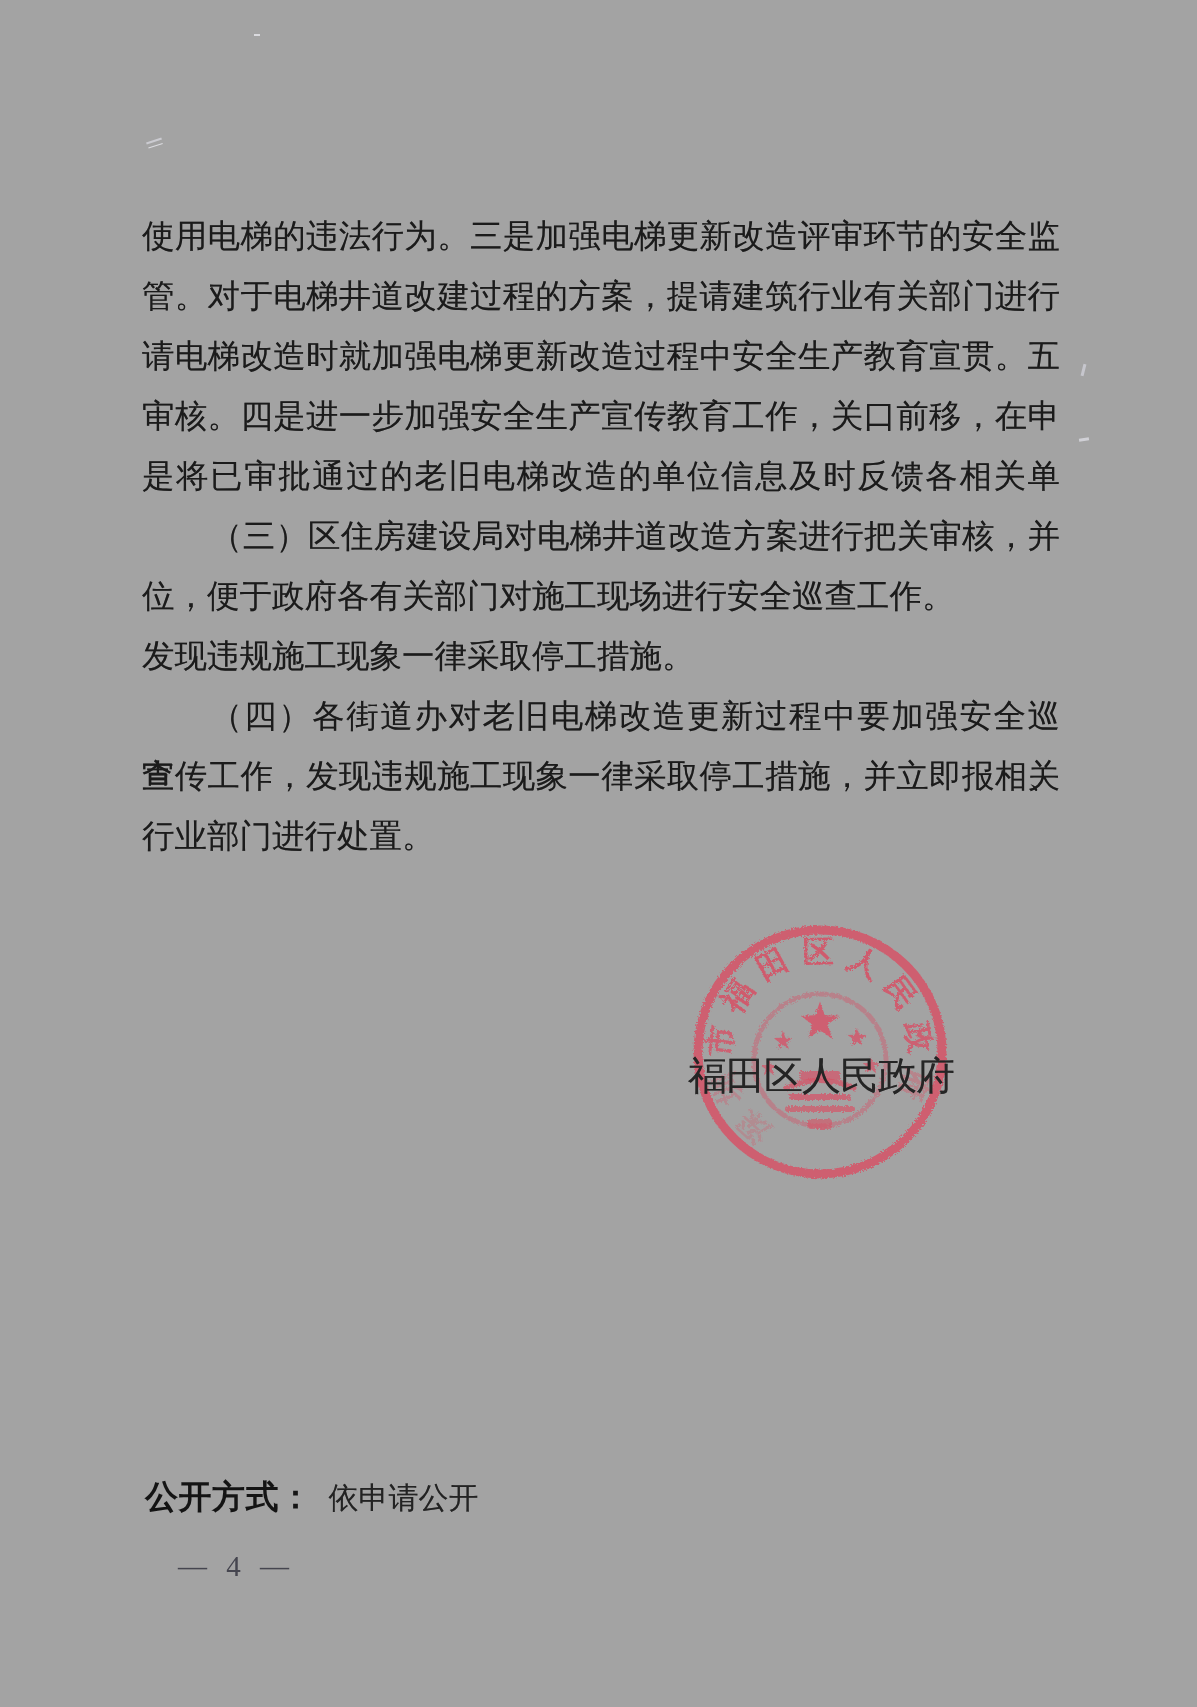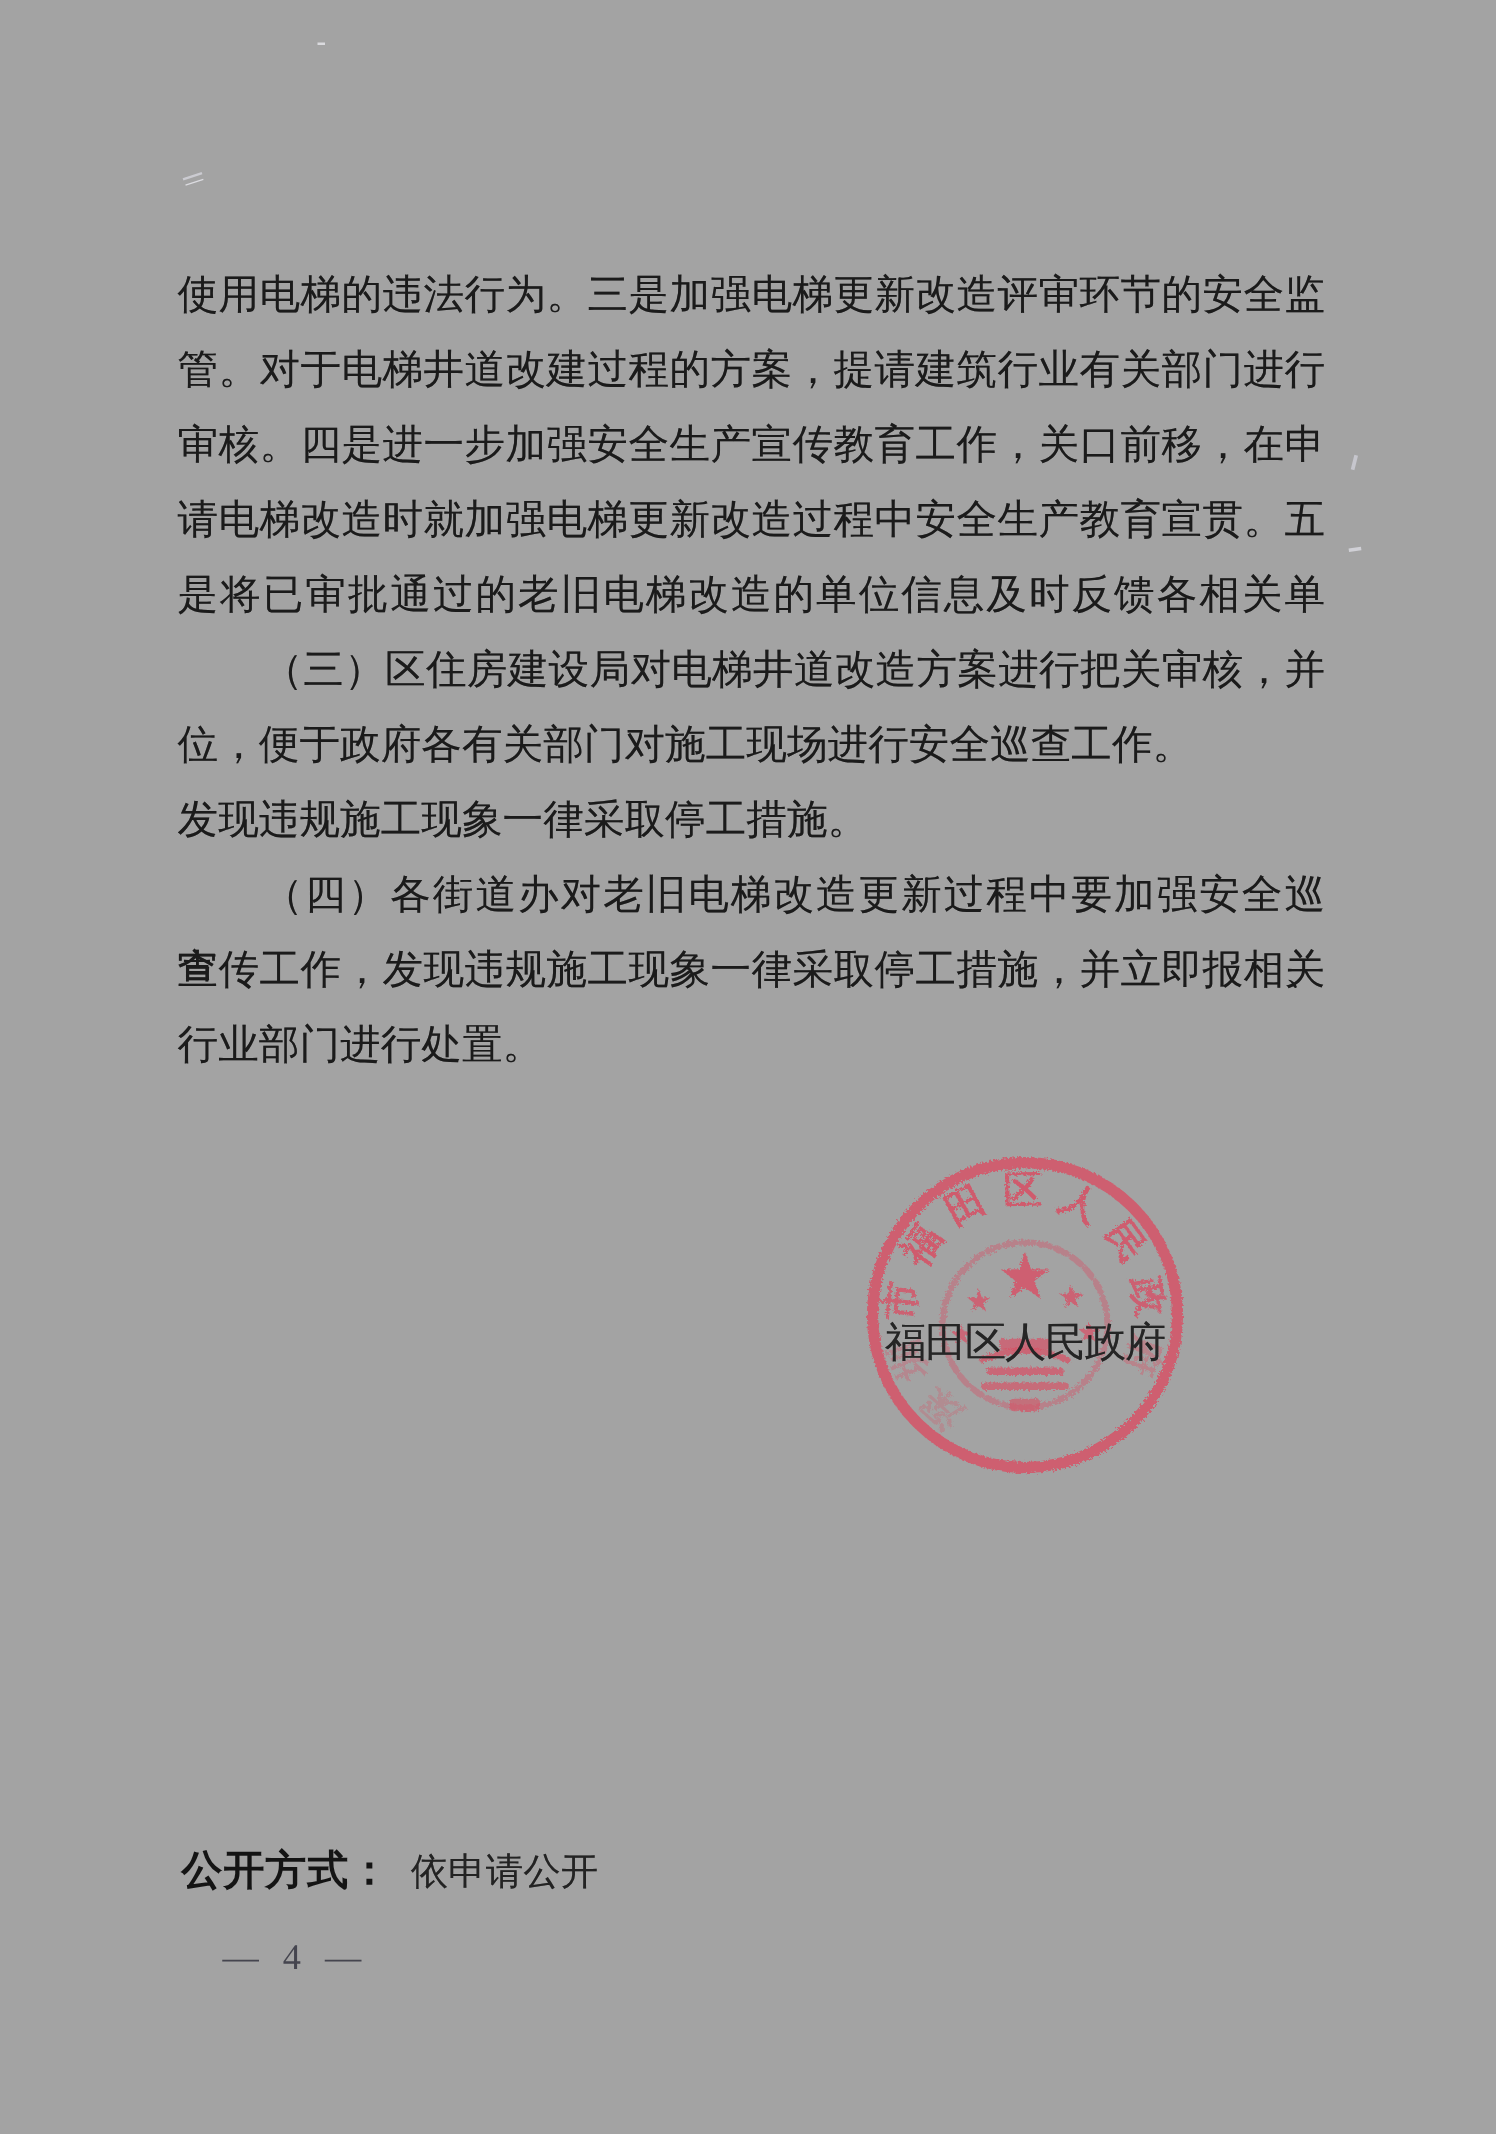--- a/index.html
+++ b/index.html
@@ -42,21 +42,21 @@
   .seal-arc-char{
     font-size:31px;
     font-family:"Liberation Serif","DejaVu Serif",serif;
     text-anchor:middle;
     dominant-baseline:central;
     font-weight:bold;
   }
   .seal-name{
     position:absolute;left:688px;top:1057px;width:264px;
     text-align:center;
-    font-size:33px;line-height:37px;
+    font-size:39px;line-height:37px;
     letter-spacing:-1px;
     color:#252525;
     text-shadow:0 0 0.5px rgba(45,45,45,.6);
     white-space:nowrap;
   }
   .seal-date{
     position:absolute;left:676px;top:1120px;width:288px;
     text-align:center;
     font-size:34px;line-height:38px;
     letter-spacing:-1px;
@@ -102,22 +102,22 @@
 <div class="page">
 
   <div class="speck s1"></div>
   <div class="speck s2"></div>
   <div class="speck s3"></div>
   <div class="speck s4"></div>
 
   <div class="body-text">
     <div class="line j">使用电梯的违法行为。三是加强电梯更新改造评审环节的安全监</div>
     <div class="line j">管。对于电梯井道改建过程的方案，提请建筑行业有关部门进行</div>
+    <div class="line j">请电梯改造时就加强电梯更新改造过程中安全生产教育宣贯。五</div>
     <div class="line j">审核。四是进一步加强安全生产宣传教育工作，关口前移，在申</div>
-    <div class="line j">请电梯改造时就加强电梯更新改造过程中安全生产教育宣贯。五</div>
     <div class="line j">是将已审批通过的老旧电梯改造的单位信息及时反馈各相关单</div>
     <div class="line j ind">（三）区住房建设局对电梯井道改造方案进行把关审核，并</div>
     <div class="line">位，便于政府各有关部门对施工现场进行安全巡查工作。</div>
     <div class="line">发现违规施工现象一律采取停工措施。</div>
     <div class="line j ind">（四）各街道办对老旧电梯改造更新过程中要加强安全巡查、</div>
     <div class="line j">宣传工作，发现违规施工现象一律采取停工措施，并立即报相关</div>
     <div class="line">行业部门进行处置。</div>
   </div>
 
   <div class="seal">

